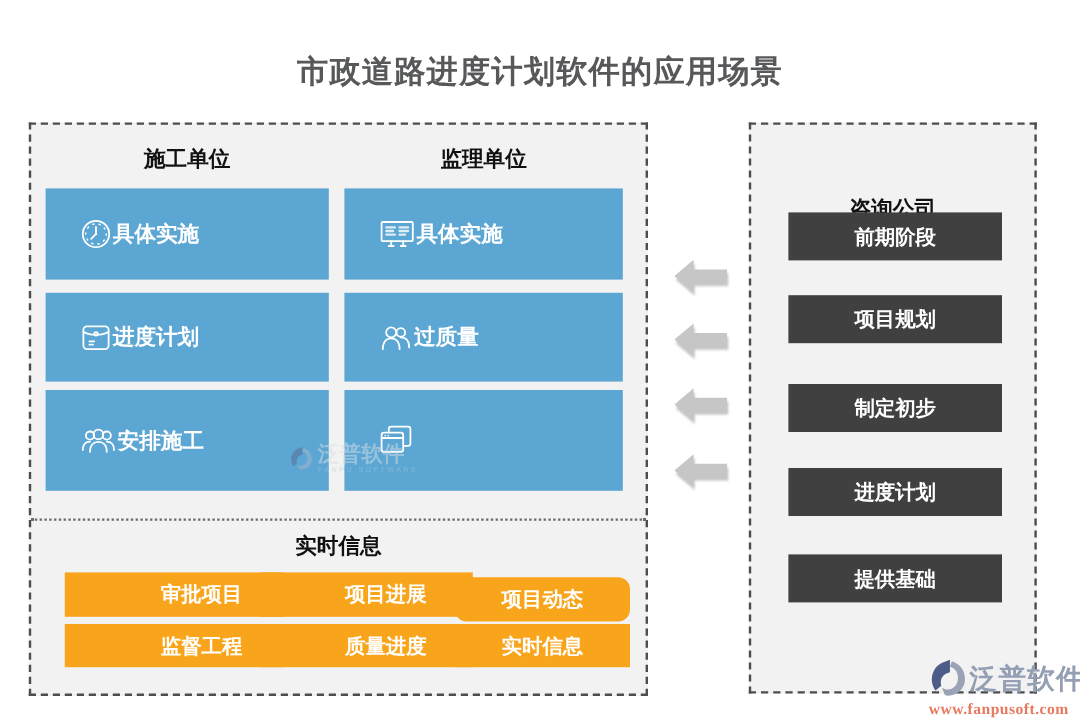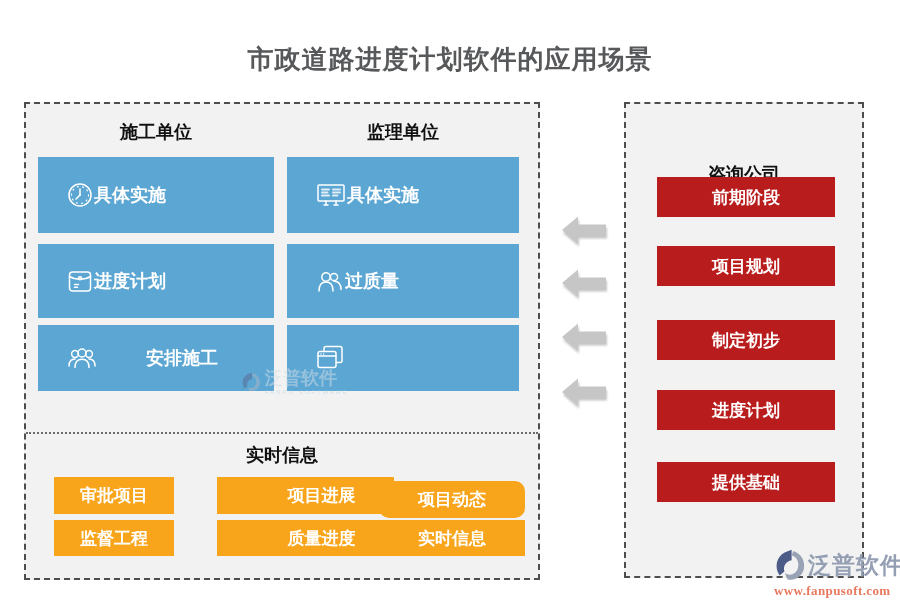--- a/index.html
+++ b/index.html
@@ -26,36 +26,36 @@
   .bluebox{
     position:absolute;background:#5BA6D3;display:flex;align-items:center;
     color:#fff;font-size:18px;font-weight:bold;
   }
   .bluebox .bicon{margin-left:28px;flex:0 0 auto;display:flex;}
   .bluebox .blabel{flex:1;text-align:left;}
   .c1{left:12px;width:236px;}
   .c2{left:261px;width:232px;}
   .r1{top:53px;height:76px;}
   .r2{top:140px;height:74px;}
-  .r3{top:221px;height:66px;gap:48px;}
+  .r3{top:221px;height:84px;}
   .divider-dotted{
     position:absolute;left:0;top:328px;width:512px;border-top:2px dotted #6b6b6b;
   }
   .orange-btn{
     position:absolute;background:#F9A51B;color:#fff;font-size:17px;font-weight:bold;
     display:flex;align-items:center;justify-content:center;
   }
-  .oc1{left:28px;width:120px;}
+  .oc1{left:28px;width:136px;padding-left:46px;}
   .oc2{left:191px;width:145px;padding-left:32px;}
   .oc3{left:353px;width:146px;}
   .or1{top:373px;height:37px;}
   .or1.oc3{top:377px;border-radius:10px;}
   .or2{top:416px;height:36px;}
   .rp-btn{
-    position:absolute;left:31px;width:178px;height:40px;background:#b91c1c;color:#fff;
+    position:absolute;left:31px;width:178px;height:40px;background:#404040;color:#fff;
     font-size:17px;font-weight:bold;display:flex;align-items:center;justify-content:center;
   }
   .rp1{top:73px;}.rp2{top:142px;}.rp3{top:216px;}.rp4{top:286px;}.rp5{top:358px;}
   .arrow{
     position:absolute;left:562px;width:44px;height:30px;
     filter:drop-shadow(1px 3px 1px rgba(110,110,110,.4));
   }
   .a1{top:215px;}.a2{top:268px;}.a3{top:322px;}.a4{top:377px;}
   .watermark{
     position:absolute;left:241px;top:369px;display:flex;align-items:center;gap:4px;

